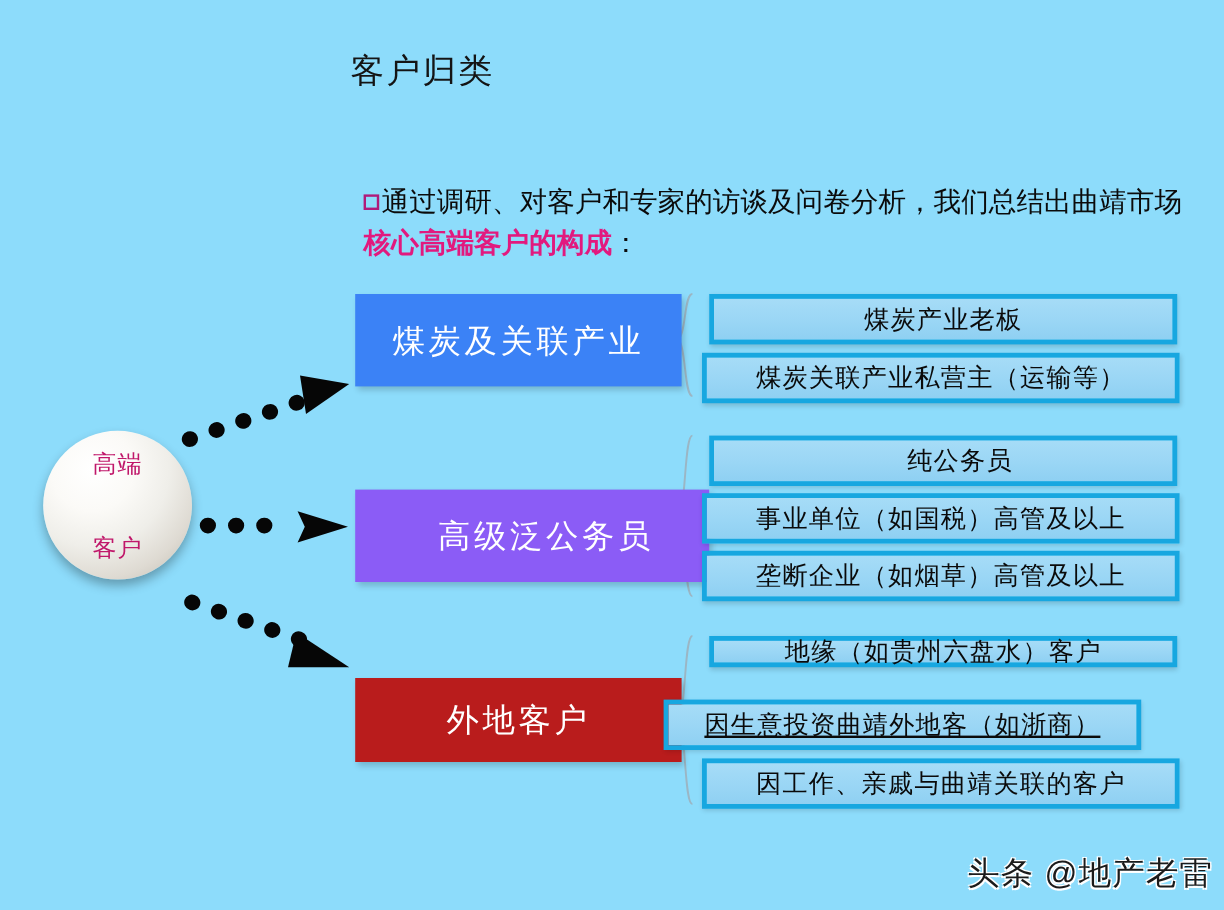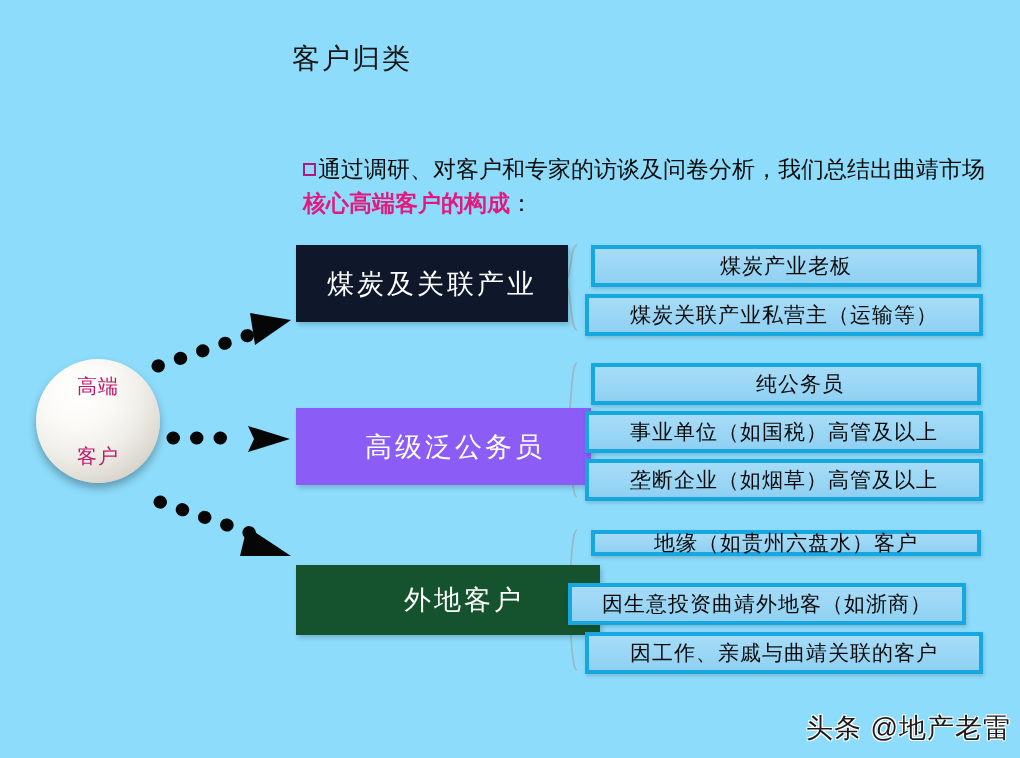--- a/index.html
+++ b/index.html
@@ -97,23 +97,23 @@
     position: absolute;
     display: flex;
     align-items: center;
     justify-content: center;
     color: #ffffff;
     font-size: 27px;
     letter-spacing: 3px;
     font-family: "DejaVu Serif", "Liberation Serif", serif;
     box-shadow: 2px 3px 5px rgba(0,0,0,0.18);
   }
-  .cat-1 { left: 296px; top: 245px;  width: 272px; height: 77px;  background: #0f172a; }
+  .cat-1 { left: 296px; top: 245px;  width: 272px; height: 77px;  background: #3b82f6; }
   .cat-2 { left: 296px; top: 408px;  width: 272px; height: 77px;  background: #8b5cf6; padding-left: 23px; }
-  .cat-3 { left: 296px; top: 565px;  width: 272px; height: 70px;  background: #14532d; padding-left: 32px; }
+  .cat-3 { left: 296px; top: 565px;  width: 272px; height: 70px;  background: #b91c1c; }
 
   
   .item-box {
     position: absolute;
     display: flex;
     align-items: center;
     justify-content: center;
     background: linear-gradient(180deg, #a6dcf7 0%, #9ad6f5 55%, #8fd0f2 100%);
     border: 4px solid #17a7e0;
     box-sizing: border-box;
@@ -126,21 +126,21 @@
 
   
   .g1-i1 { left: 591px; top: 245px; width: 390px; height: 42px; }
   .g1-i2 { left: 585px; top: 294px; width: 398px; height: 42px; }
   
   .g2-i1 { left: 591px; top: 363px; width: 390px; height: 42px; padding-left: 28px; }
   .g2-i2 { left: 585px; top: 411px; width: 398px; height: 42px; }
   .g2-i3 { left: 585px; top: 459px; width: 398px; height: 42px; }
   
   .g3-i1 { left: 591px; top: 530px; width: 390px; height: 26px; }
-  .g3-i2 { left: 568px; top: 583px; width: 398px; height: 42px; }
+  .g3-i2 { left: 553px; top: 583px; width: 398px; height: 42px; text-decoration: underline; }
   .g3-i3 { left: 585px; top: 632px; width: 398px; height: 42px; align-items: center; }
 
   
   .watermark {
     position: absolute;
     left: 806px;
     top: 710px;
     font-size: 27px;
     color: #1b1b1b;
     font-family: Liberation Sans, sans-serif;

